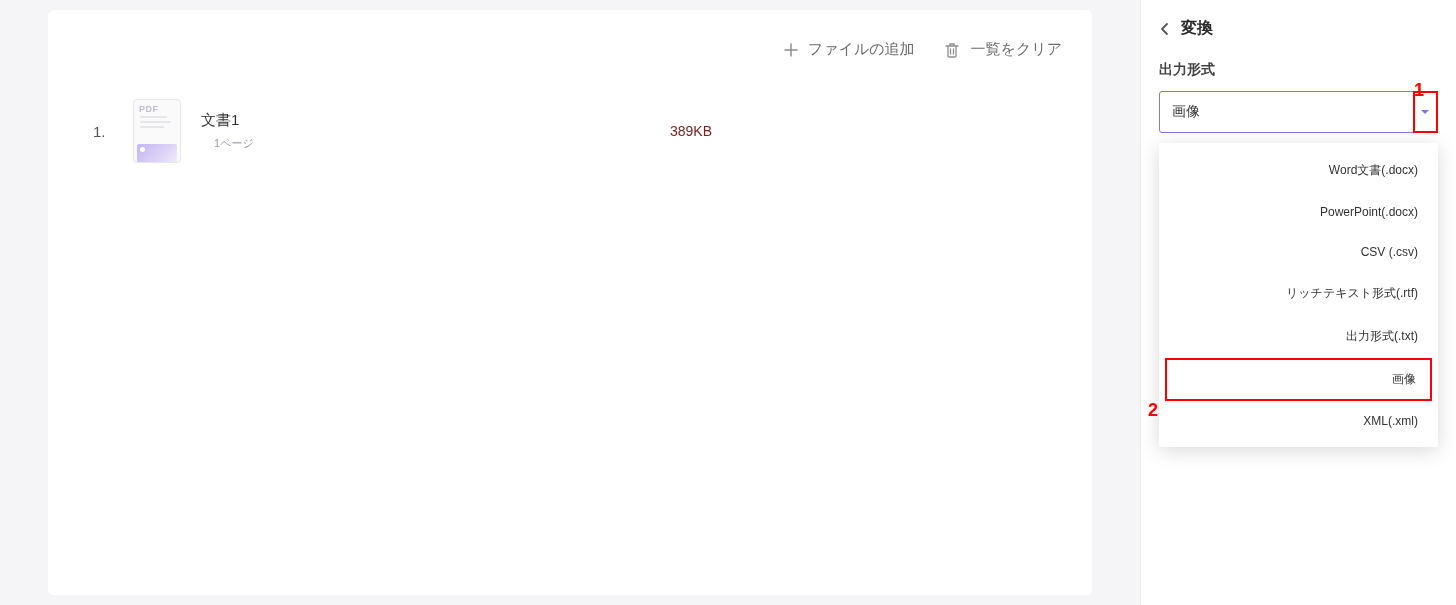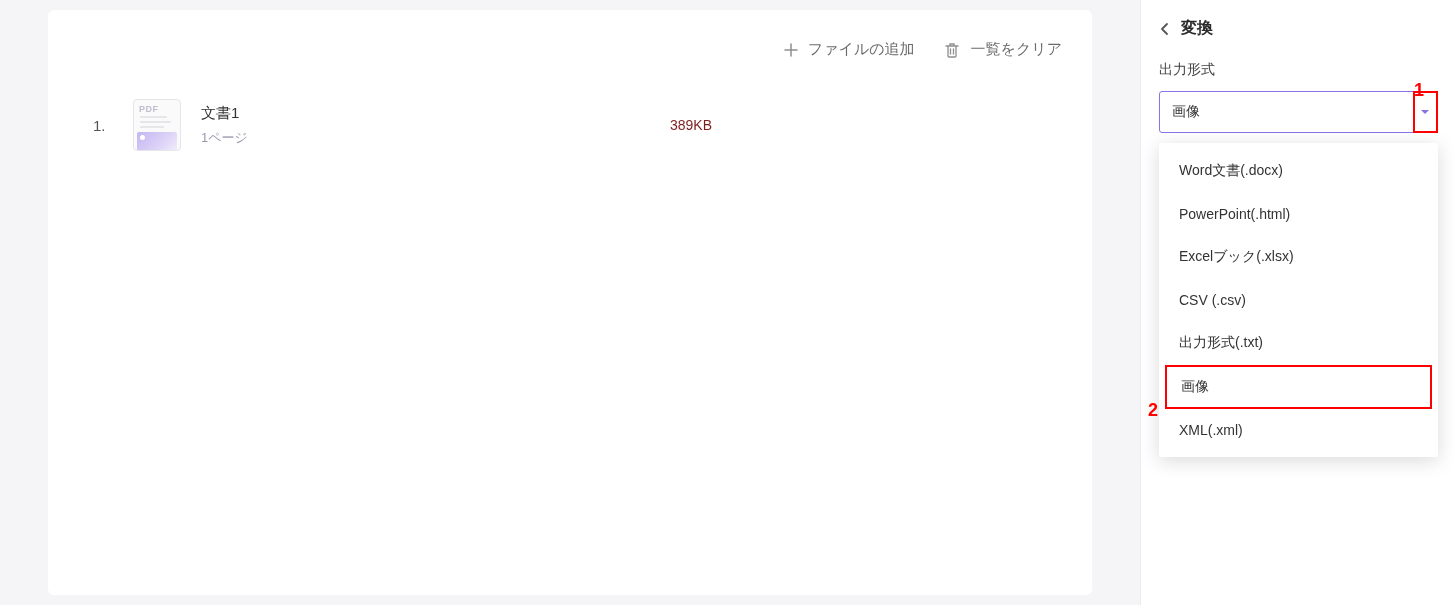--- a/index.html
+++ b/index.html
@@ -54,21 +54,21 @@
       padding: 10px 0 10px 25px;
       gap: 20px;
     }
     .file-index {
       color: #555;
       font-size: 15px;
       width: 20px;
     }
     .file-thumb {
       width: 48px;
-      height: 52px;
+      height: 64px;
       border: 1px solid #e5e5ea;
       border-radius: 4px;
       background: #fafafa;
       position: relative;
       display: flex;
       flex-direction: column;
       overflow: hidden;
     }
     .file-thumb .pdf-label {
       font-size: 9px;
@@ -109,22 +109,23 @@
     .file-info {
       display: flex;
       flex-direction: column;
       gap: 6px;
     }
     .file-name {
       font-size: 15px;
       color: #333;
     }
     .file-pages {
-      font-size: 13px;
+      font-size: 11px;
       color: #9a9ab0;
+      margin-left: 13px;
     }
     .file-size {
       margin-left: auto;
       margin-right: 360px;
       font-size: 14px;
       color: #7f1d1d;
     }
     
     .side-panel {
       width: 316px;
@@ -146,21 +147,21 @@
     }
     .panel-title {
       font-size: 16px;
       font-weight: 600;
       color: #2a2a2a;
     }
     .field-label {
       font-size: 14px;
       color: #444;
       margin-bottom: 12px;
-      font-weight: 400;
+      font-weight: 700;
     }
     .select-box {
       border: 1px solid #8b73e6;
       border-radius: 3px;
       height: 42px;
       display: flex;
       align-items: center;
       padding: 0 12px;
       position: relative;
     }
@@ -191,24 +192,25 @@
       top: 143px;
       left: 18px;
       right: 18px;
       background: #ffffff;
       border-radius: 2px;
       box-shadow: 0 4px 20px rgba(0,0,0,0.15);
       padding: 6px 0;
     }
     .dropdown-item {
       padding: 13px 20px;
-      font-size: 14px;
+      font-size: 12px;
       color: #333;
       cursor: pointer;
       margin: 0;
+      text-align: right;
     }
     .dropdown-item.highlighted {
       margin: 0 6px;
       border: 2px solid #ff0000;
       padding: 11px 14px;
     }
     .annotation {
       position: absolute;
       color: #ff0000;
       font-weight: 700;
@@ -287,22 +289,22 @@
           <path d="M1 2 L5 6 L9 2" fill="#8b73e6"></path>
         </svg>
     </span>
     <span class="select-arrow-mark"></span>
   </div>
 
   <div class="annotation anno-1">1</div>
 
   <div class="dropdown">
     <div class="dropdown-item">Word文書(.docx)</div>
-    <div class="dropdown-item">PowerPoint(.html)</div>
-    <div class="dropdown-item">Excelブック(.xlsx)</div>
+    <div class="dropdown-item">PowerPoint(.docx)</div>
     <div class="dropdown-item">CSV (.csv)</div>
+    <div class="dropdown-item">リッチテキスト形式(.rtf)</div>
     <div class="dropdown-item">出力形式(.txt)</div>
     <div class="dropdown-item highlighted">画像</div>
     <div class="dropdown-item">XML(.xml)</div>
   </div>
 
   <div class="annotation anno-2">2</div>
 </div>
 
 </body></html>

